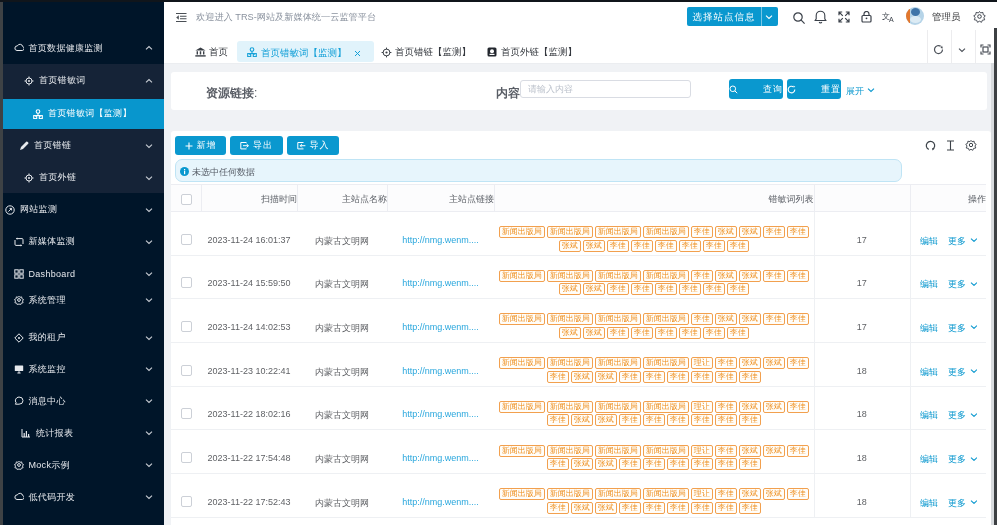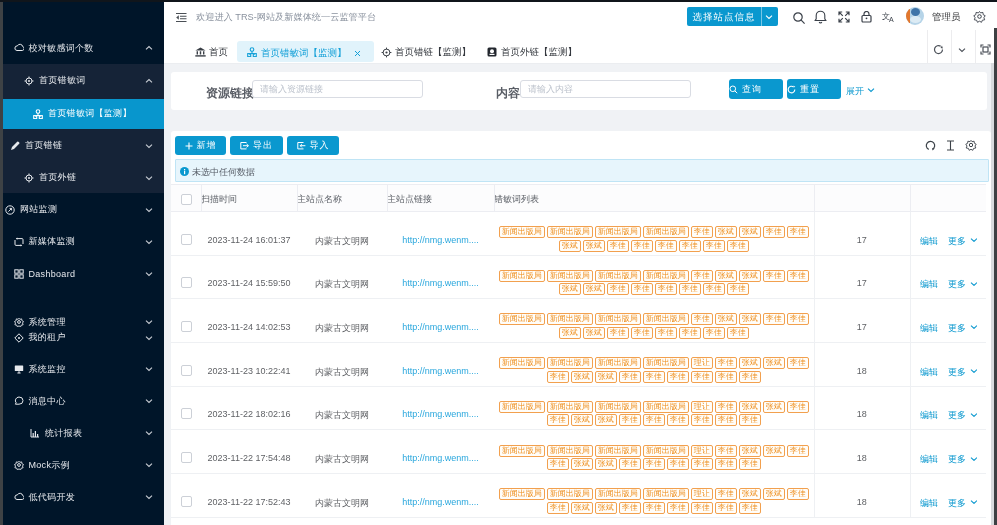--- a/index.html
+++ b/index.html
@@ -30,28 +30,28 @@
 #tabs{left:164px;top:30px;width:833px;height:34px;background:#fff;border-bottom:1px solid #ebedf0;z-index:19}
 .tabt{position:absolute;top:16px;font-size:9.5px;color:#33373d}
 #atab{position:absolute;left:73px;top:11px;width:137px;height:21px;background:#e1f3fb;border-radius:3px}
 #atab .t{position:absolute;left:24px;top:5.5px;font-size:9.5px;color:#13a0d8}
 .tsep{position:absolute;top:0;width:1px;height:33px;background:#ececee}
 
 .card{position:absolute;background:#fff;border-radius:3px}
 #fcard{left:171px;top:72px;width:816px;height:38px}
 .flabel{position:absolute;top:12.5px;font-size:12px;font-weight:bold;color:#5a5e66}
 .finput{position:absolute;top:8px;height:18px;border:1px solid #d9dce3;border-radius:3px;background:#fff;font-size:9px;color:#bcc2cc;line-height:16px;padding-left:7px}
-.cbtn{position:absolute;top:7px;height:20px;background:#0a98cf;border-radius:3px;color:#fff;font-size:9px;display:flex;align-items:center;justify-content:flex-start}
+.cbtn{position:absolute;top:7px;height:20px;background:#0a98cf;border-radius:3px;color:#fff;font-size:9px;display:flex;align-items:center;justify-content:space-between}
 #tcard{left:171px;top:131px;width:820px;height:394px;border-radius:3px 3px 0 0}
 .tbtn{position:absolute;top:5px;height:19px;background:#0a98cf;border-radius:3px;color:#fff;font-size:9px;display:flex;align-items:center;justify-content:center}
-#ibar{position:absolute;left:4px;top:28px;width:814px;height:23px;background:#e7f5fc;border:1px solid #bfe4f5;border-radius:1px}
+#ibar{position:absolute;left:4px;top:28px;width:727px;height:23px;background:#e7f5fc;border:1px solid #bfe4f5;border-radius:7px}
 #ibar .t{position:absolute;left:16px;top:6px;font-size:9px;color:#565c66}
 
 #thead{position:absolute;left:0px;top:53px;width:815px;height:28px;background:#fcfcfd;border-top:1px solid #ecedf2;border-bottom:1px solid #ecedf2}
-.th{position:absolute;top:0;height:28px;line-height:28px;text-align:left;font-size:9px;color:#5e6269;font-weight:normal}
+.th{position:absolute;top:0;height:28px;line-height:28px;text-align:right;font-size:9px;color:#5e6269;font-weight:normal}
 .vsep{position:absolute;top:0;width:1px;height:27px;background:#ecedf2}
 .vlong{position:absolute;width:1px;background:#eef0f3}
 .row{position:absolute;left:0;width:815px;height:44px;border-bottom:1px solid #eef0f3}
 .cell{position:absolute;text-align:center;font-size:9px;color:#606266}
 .cb{position:absolute;width:11px;height:11px;border:1px solid #ccd0d7;border-radius:2px;background:#fff}
 .lnk{color:#2aa7dd}
 .tags{position:absolute;left:323px;top:14px;width:319.5px;text-align:center;line-height:13.5px}
 .tg{display:inline-block;border:1px solid #f2a04e;color:#ee8f1f;background:#fffdf9;border-radius:2px;font-size:8px;height:12px;line-height:10px;padding:0 2px;margin:0 1px;vertical-align:top}
 .op{position:absolute;font-size:9px;color:#0a98cf}
 svg{display:block}
@@ -61,21 +61,21 @@
 <body>
 <div class="abs" id="wtop"></div>
 <div class="abs" id="wleft"></div>
 <div class="abs" id="side">
     <div class="abs" id="sub1"></div>
     <div class="abs" id="sel"></div>
     <div class="mi" style="top:30px;height:32px;padding-left:10.5px">
       <svg class="ic" width="10" height="10" viewBox="0 0 10 10">
         <path d="M3 7.5 a2.3 2.3 0 0 1 .4-4.6 a2.8 2.8 0 0 1 5.3 .7 a2 2 0 0 1 -.4 3.9 z" fill="none" stroke="#e6e9ed" stroke-width="1"></path>
       </svg>
-      <span class="tx" style="color:#e6e9ed">校对敏感词个数</span>
+      <span class="tx" style="color:#e6e9ed">首页数据健康监测</span>
       <span class="arr">
         <svg class="ic" width="8" height="6" viewBox="0 0 8 6">
           <path d="M1 4.4 L4 1.6 L7 4.4" fill="none" stroke="#c8cdd4" stroke-width="1.1"></path>
         </svg>
       </span>
     </div>
     <div class="mi" style="top:62.5px;height:32px;padding-left:21px">
       <svg class="ic" width="10" height="10" viewBox="0 0 10 10">
         <circle cx="5" cy="5" r="3" fill="none" stroke="#e6e9ed" stroke-width="1"></circle>
         <circle cx="5" cy="5" r="1" fill="#e6e9ed"></circle>
@@ -90,21 +90,21 @@
     </div>
     <div class="mi" style="top:95.5px;height:32px;padding-left:30px">
       <svg class="ic" width="10" height="10" viewBox="0 0 10 10">
         <circle cx="5" cy="2.6" r="1.8" fill="none" stroke="#fff" stroke-width="1.1"></circle>
         <path d="M5 4.4v1.8M5 6.2L2.4 7.4M5 6.2l2.6 1.2" stroke="#fff" stroke-width="1.1" fill="none"></path>
         <rect x="0.7" y="6.6" width="3" height="3" fill="none" stroke="#fff" stroke-width="1.1"></rect>
         <rect x="6.3" y="6.6" width="3" height="3" fill="none" stroke="#fff" stroke-width="1.1"></rect>
       </svg>
       <span class="tx" style="color:#fff">首页错敏词【监测】</span>
     </div>
-    <div class="mi" style="top:127.5px;height:32px;padding-left:7px">
+    <div class="mi" style="top:127.5px;height:32px;padding-left:16px">
       <svg class="ic" width="10" height="10" viewBox="0 0 10 10">
         <path d="M1 9 L2 6 L7.2 0.8 a0.8 0.8 0 0 1 1.2 0 l0.8 0.8 a0.8 0.8 0 0 1 0 1.2 L4 8 z" fill="#e6e9ed"></path>
       </svg>
       <span class="tx" style="color:#e6e9ed">首页错链</span>
       <span class="arr">
         <svg class="ic" width="8" height="6" viewBox="0 0 8 6">
           <path d="M1 1.6 L4 4.4 L7 1.6" fill="none" stroke="#c8cdd4" stroke-width="1.1"></path>
         </svg>
       </span>
     </div>
@@ -152,21 +152,21 @@
         <rect x="0.8" y="5.8" width="3.4" height="3.4" fill="none" stroke="#e6e9ed" stroke-width="1"></rect>
         <rect x="5.8" y="5.8" width="3.4" height="3.4" fill="none" stroke="#e6e9ed" stroke-width="1"></rect>
       </svg>
       <span class="tx" style="color:#e6e9ed">Dashboard</span>
       <span class="arr">
         <svg class="ic" width="8" height="6" viewBox="0 0 8 6">
           <path d="M1 1.6 L4 4.4 L7 1.6" fill="none" stroke="#c8cdd4" stroke-width="1.1"></path>
         </svg>
       </span>
     </div>
-    <div class="mi" style="top:304px;height:32px;padding-left:10.5px">
+    <div class="mi" style="top:282px;height:32px;padding-left:10.5px">
       <svg class="ic" width="10" height="10" viewBox="0 0 10 10">
         <circle cx="5" cy="5" r="1.4" fill="none" stroke="#e6e9ed" stroke-width="1"></circle>
         <path d="M5 1.2 L5.9 2.3 L7.7 1.9 L7.9 3.7 L9.5 4.5 L8.5 6 L9.1 7.8 L7.3 8.1 L6.6 9.8 L5 8.9 L3.4 9.8 L2.7 8.1 L0.9 7.8 L1.5 6 L0.5 4.5 L2.1 3.7 L2.3 1.9 L4.1 2.3 z" fill="none" stroke="#e6e9ed" stroke-width="0.9"></path>
       </svg>
       <span class="tx" style="color:#e6e9ed">系统管理</span>
       <span class="arr">
         <svg class="ic" width="8" height="6" viewBox="0 0 8 6">
           <path d="M1 1.6 L4 4.4 L7 1.6" fill="none" stroke="#c8cdd4" stroke-width="1.1"></path>
         </svg>
       </span>
@@ -199,21 +199,21 @@
       <svg class="ic" width="10" height="10" viewBox="0 0 10 10">
         <path d="M5 1 a4 3.6 0 0 1 0 7.2 h-3.6 l0.8-1.4 a4 3.6 0 0 1 2.8-5.8 z" fill="none" stroke="#e6e9ed" stroke-width="1"></path>
       </svg>
       <span class="tx" style="color:#e6e9ed">消息中心</span>
       <span class="arr">
         <svg class="ic" width="8" height="6" viewBox="0 0 8 6">
           <path d="M1 1.6 L4 4.4 L7 1.6" fill="none" stroke="#c8cdd4" stroke-width="1.1"></path>
         </svg>
       </span>
     </div>
-    <div class="mi" style="top:415px;height:32px;padding-left:27px">
+    <div class="mi" style="top:415px;height:32px;padding-left:18px">
       <svg class="ic" width="10" height="10" viewBox="0 0 10 10">
         <path d="M1 1 v8 h8" fill="none" stroke="#e6e9ed" stroke-width="1"></path>
         <path d="M3.2 9 V5 M5.4 9 V3 M7.6 9 V6" stroke="#e6e9ed" stroke-width="1.2"></path>
       </svg>
       <span class="tx" style="color:#e6e9ed">统计报表</span>
       <span class="arr">
         <svg class="ic" width="8" height="6" viewBox="0 0 8 6">
           <path d="M1 1.6 L4 4.4 L7 1.6" fill="none" stroke="#c8cdd4" stroke-width="1.1"></path>
         </svg>
       </span>
@@ -328,21 +328,20 @@
     <svg class="ic" style="left:794px;top:17px" width="9" height="7" viewBox="0 0 9 7">
       <path d="M1 1.6 L4 4.4 L7 1.6" fill="none" stroke="#4a4f57" stroke-width="1.1"></path>
     </svg>
     <svg class="ic" style="left:816px;top:14px" width="11" height="11" viewBox="0 0 11 11">
       <path d="M1 3.5 V1 H3.5 M7.5 1 H10 V3.5 M10 7.5 V10 H7.5 M3.5 10 H1 V7.5" fill="none" stroke="#4a4f57" stroke-width="1.2"></path>
       <rect x="3" y="3" width="5" height="5" fill="none" stroke="#4a4f57" stroke-width="1.2"></rect>
     </svg>
   </div>
 <div class="card" id="fcard">
     <div class="flabel" style="left:35px">资源链接<span style="font-weight:normal">:</span></div>
-    <div class="finput" style="left:81px;width:171px">请输入资源链接</div>
     <div class="flabel" style="left:325px">内容<span style="font-weight:normal">:</span></div>
     <div class="finput" style="left:349px;width:171px">请输入内容</div>
     <div class="cbtn" style="left:558px;width:54px">
       <svg class="ic" width="9" height="9" viewBox="0 0 9 9">
         <circle cx="3.8" cy="3.8" r="2.8" fill="none" stroke="#fff" stroke-width="1"></circle>
         <path d="M5.9 5.9 L8.2 8.2" stroke="#fff" stroke-width="1"></path>
       </svg>
       <span style="margin-left:4px;letter-spacing:1px">查询</span>
     </div>
     <div class="cbtn" style="left:616px;width:54px">
@@ -395,20 +394,21 @@
         <rect x="4" y="2" width="1.2" height="1.4" fill="#fff"></rect>
         <rect x="4" y="4" width="1.2" height="3.2" fill="#fff"></rect>
       </svg>
       <div class="t">未选中任何数据</div>
     </div>
     <div id="thead">
       <div class="th" style="left:30px;width:96px">扫描时间</div>
       <div class="th" style="left:126px;width:90px">主站点名称</div>
       <div class="th" style="left:216px;width:107px">主站点链接</div>
       <div class="th" style="left:323px;width:319.5px">错敏词列表</div>
+      <div class="th" style="left:739px;width:76px">操作</div>
       <div class="vsep" style="left:30px"></div>
       <div class="vsep" style="left:126px"></div>
       <div class="vsep" style="left:216px"></div>
       <div class="vsep" style="left:323px"></div>
       <div class="vsep" style="left:642.5px"></div>
       <div class="vsep" style="left:739px"></div>
       <div class="cb" style="left:10px;top:8.5px"></div>
     </div>
     <div class="vlong" style="left:642.5px;top:81px;height:306px"></div>
     <div class="vlong" style="left:739px;top:81px;height:306px"></div>

